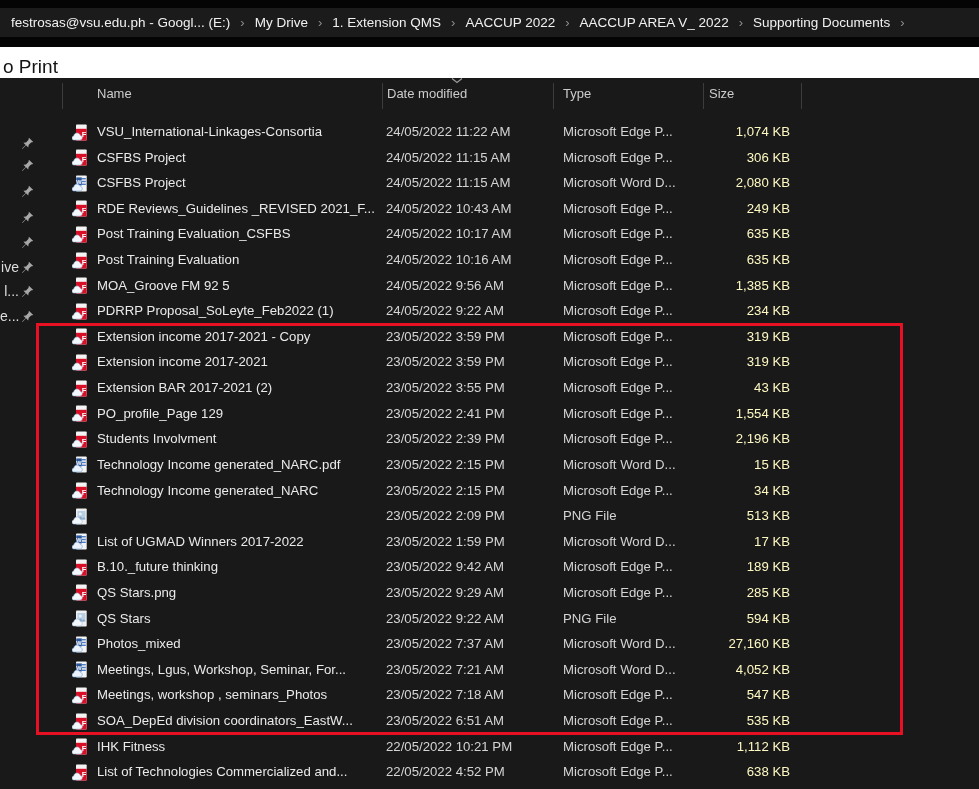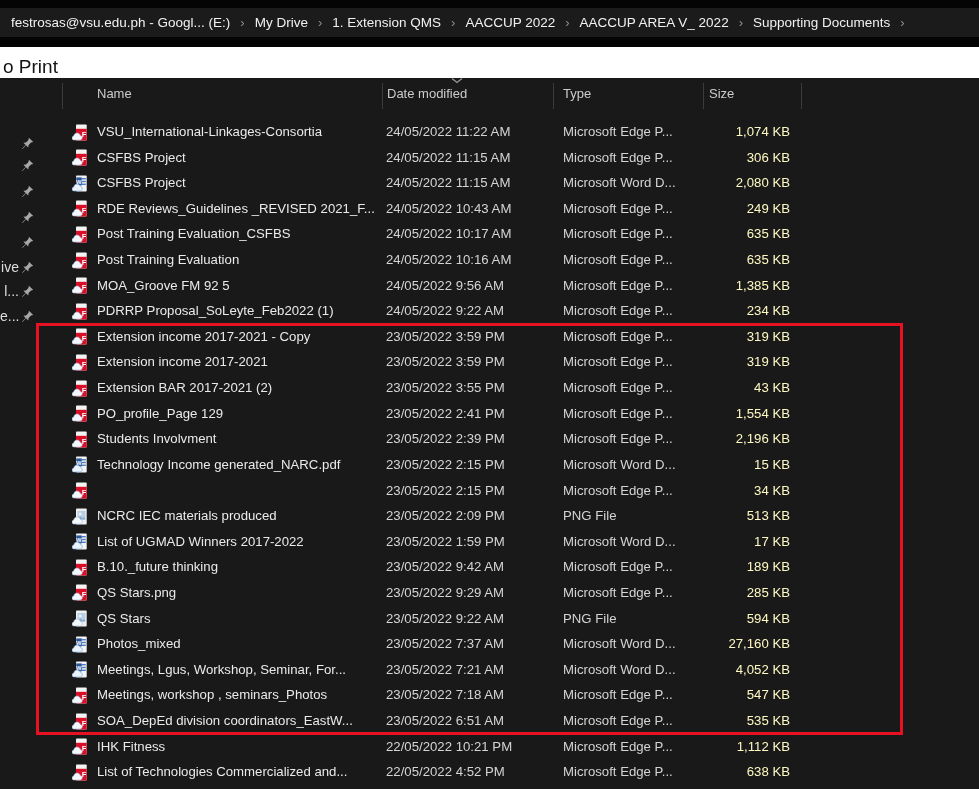--- a/index.html
+++ b/index.html
@@ -324,33 +324,33 @@
     <span class="c-type">Microsoft Word D...</span>
     <span class="c-size">15 KB</span>
   </div>
         <div class="row">
     <span class="icon"><svg width="17" height="17" viewBox="0 0 17 17">
     <rect x="4" y="0.5" width="10.7" height="16" rx="0.8" fill="#f4f4f4"></rect>
     <rect x="4" y="4.8" width="10.7" height="11.7" fill="#d90f28"></rect>
     <text x="12" y="13" font-size="7.5" font-weight="bold" fill="#ffffff" font-family="Liberation Sans, sans-serif" text-anchor="middle">F</text>
     <path d="M2 16 C0.7 16 0 14.9 0 13.9 C0 12.8 0.8 12 1.8 11.9 C2 10.2 3.4 9 5.1 9 C6.6 9 7.9 10 8.3 11.4 C9.4 11.5 10.3 12.4 10.3 13.6 C10.3 14.9 9.3 16 8 16 Z" fill="#f3f8fd" stroke="#9db8d6" stroke-width="0.6"></path>
             </svg></span>
+    <span class="c-name">Technology Income generated_NARC</span>
     <span class="c-date">23/05/2022 2:15 PM</span>
     <span class="c-type">Microsoft Edge P...</span>
     <span class="c-size">34 KB</span>
   </div>
         <div class="row">
     <span class="icon"><svg width="17" height="17" viewBox="0 0 17 17">
     <rect x="4" y="0.5" width="10.7" height="16" rx="0.8" fill="#f0f0f0"></rect>
     <rect x="5.4" y="3" width="8" height="8.6" fill="#b9cfe6"></rect>
     <circle cx="8.2" cy="6" r="1.6" fill="#e9f1f9"></circle>
     <path d="M5.4 11.6 L8.6 8.2 L10.6 10.4 L12 9 L13.4 11.6 Z" fill="#8aa9c9"></path>
     <path d="M2 16 C0.7 16 0 14.9 0 13.9 C0 12.8 0.8 12 1.8 11.9 C2 10.2 3.4 9 5.1 9 C6.6 9 7.9 10 8.3 11.4 C9.4 11.5 10.3 12.4 10.3 13.6 C10.3 14.9 9.3 16 8 16 Z" fill="#f3f8fd" stroke="#9db8d6" stroke-width="0.6"></path>
             </svg></span>
-    <span class="c-name">NCRC IEC materials produced</span>
     <span class="c-date">23/05/2022 2:09 PM</span>
     <span class="c-type">PNG File</span>
     <span class="c-size">513 KB</span>
   </div>
         <div class="row">
     <span class="icon"><svg width="17" height="17" viewBox="0 0 17 17">
     <rect x="4" y="0.5" width="10.7" height="16" rx="0.8" fill="#f4f4f4"></rect>
     <rect x="10" y="3" width="3.8" height="1.4" fill="#4a7cc9"></rect>
     <rect x="10" y="5.8" width="3.8" height="1.4" fill="#4a7cc9"></rect>
     <rect x="10" y="8.6" width="3.8" height="1.4" fill="#4a7cc9"></rect>

